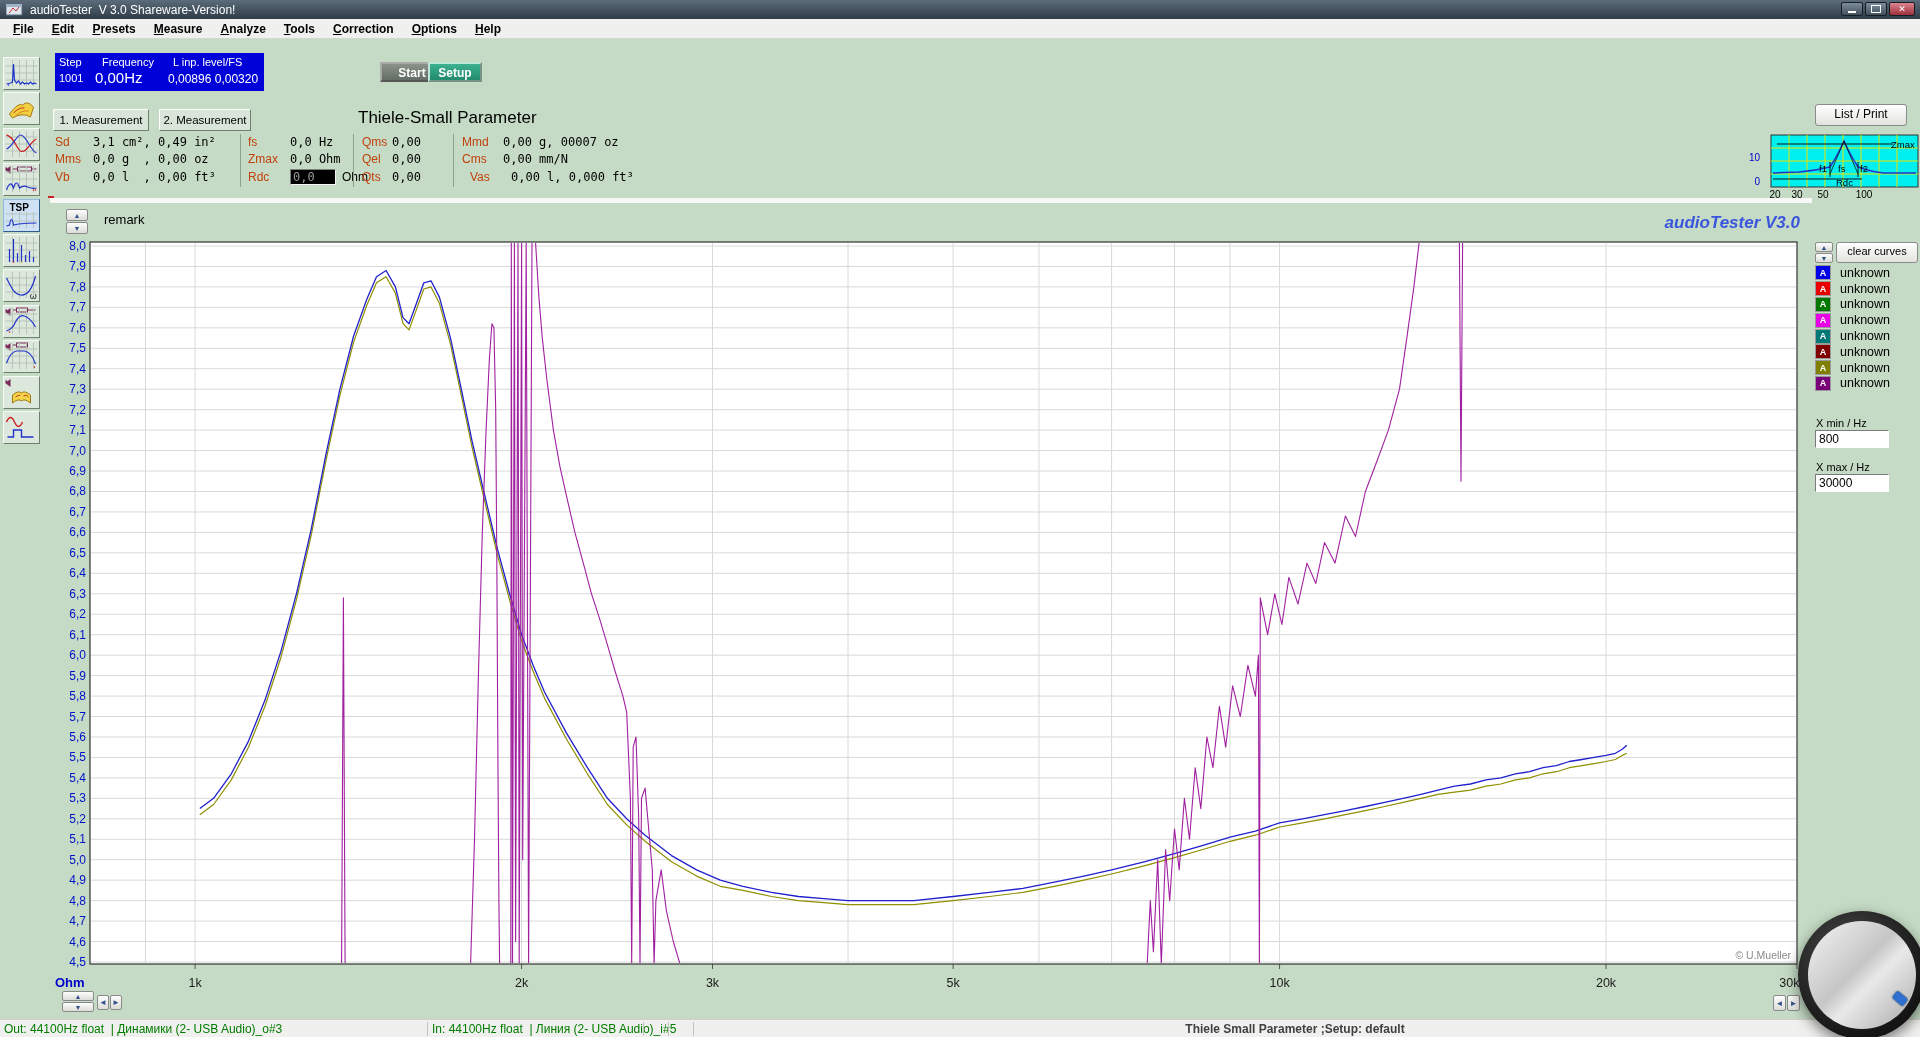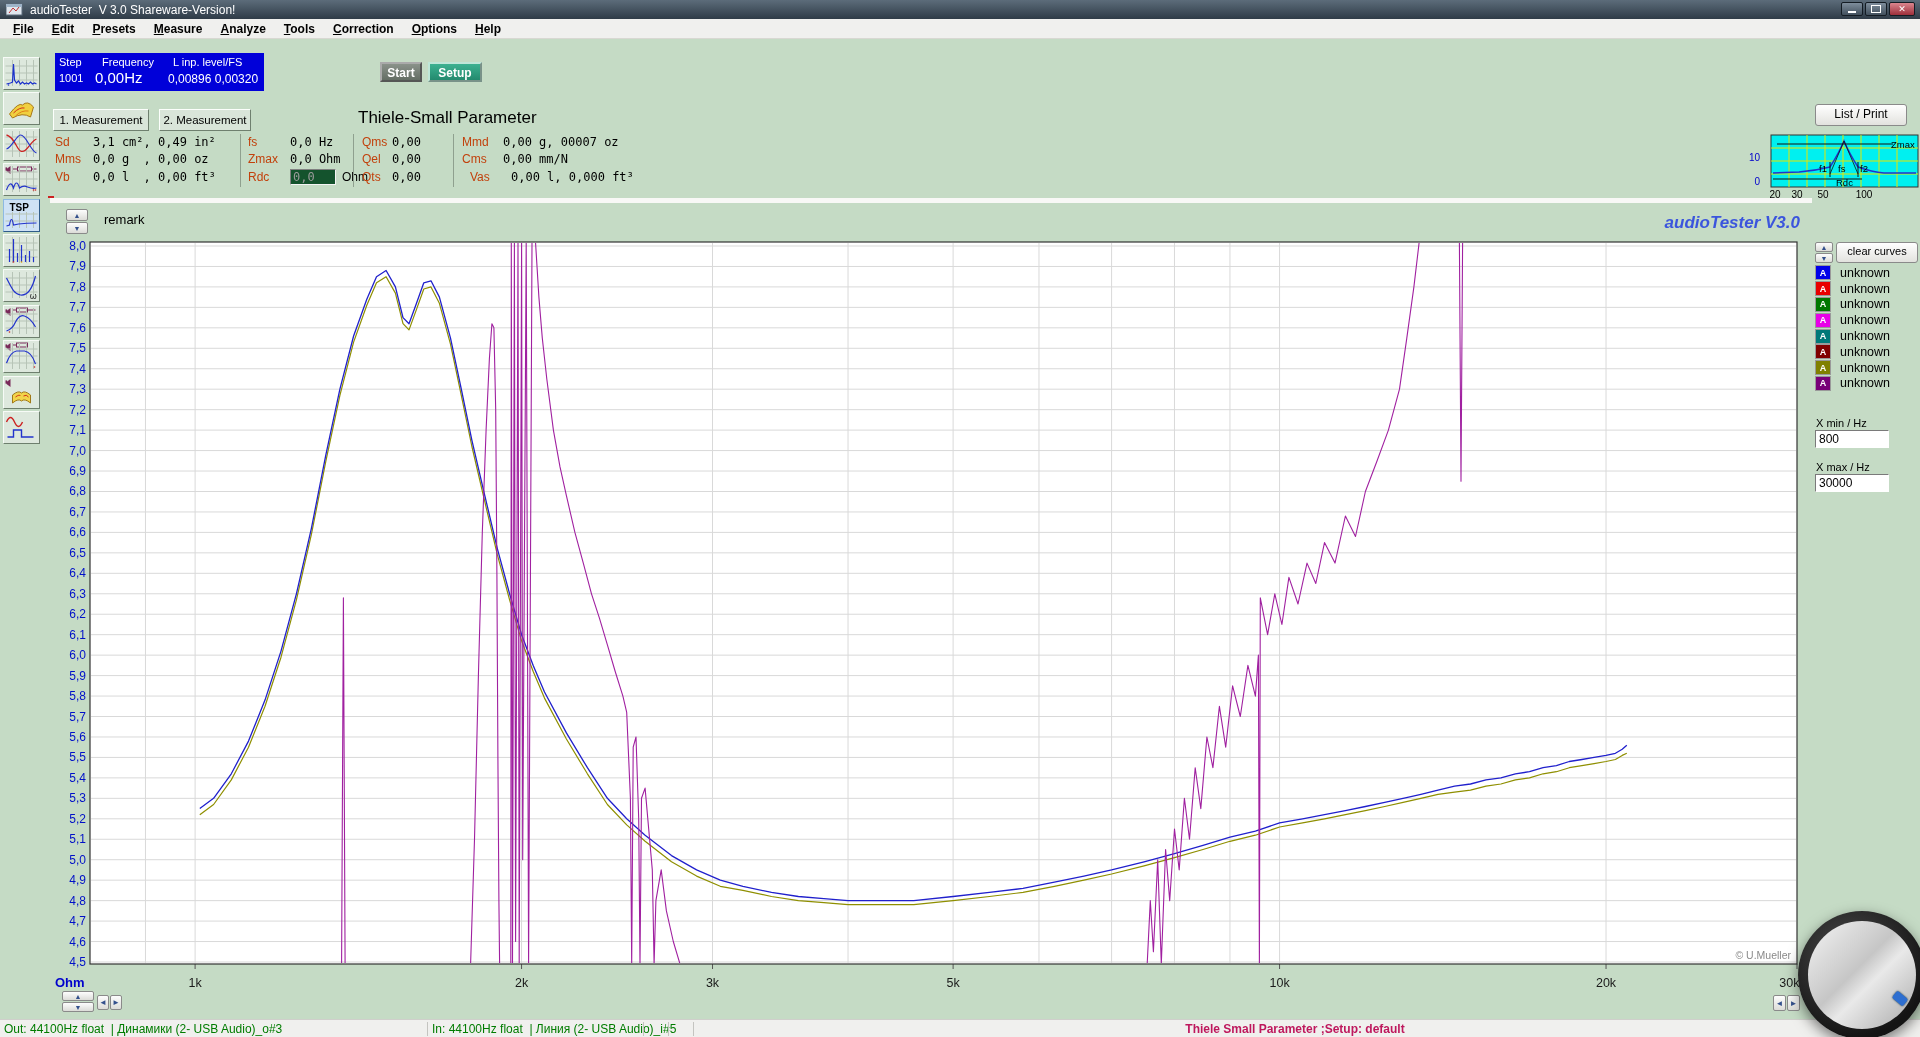--- a/index.html
+++ b/index.html
@@ -25,31 +25,31 @@
   .tb-btn{position:absolute;left:3px;width:37px;height:33px;box-sizing:border-box;z-index:4;
     background:#dde8dd;border:1px solid;border-color:#f7fbf7 #6d7f6d #6d7f6d #f7fbf7;}
   .tb-btn.selected{background:#cfe2f5;border-color:#8db9e2 #2f5c8a #2f5c8a #8db9e2;}
   .tb-btn svg{display:block;margin:0 auto;}
   
   .info-panel{position:absolute;left:55px;top:53px;width:209px;height:38px;background:#0000d9;color:#fff;z-index:4;}
   .ip-h{position:absolute;top:3px;font-size:11px;}
   .ip-v{position:absolute;top:19px;font-size:11px;}
   .btn-start,.btn-setup{position:absolute;top:62px;height:20px;z-index:4;color:#fff;font-weight:bold;font-size:12px;
     text-align:center;line-height:18px;border:2px outset #aaa;box-sizing:border-box;cursor:default;}
-  .btn-start{left:380px;width:42px;background:linear-gradient(#8a928a,#646e64);}
+  .btn-start{left:380px;width:64px;background:linear-gradient(#8a928a,#646e64);}
   .btn-setup{left:428px;width:54px;background:linear-gradient(#3cb191,#238a6e);border-color:#bfe6d8;}
   .meas-btn{position:absolute;top:109px;height:22px;z-index:4;background:#d9e5d9;font-size:11.5px;text-align:center;
     line-height:20px;border:1px solid #6f806f;border-top-color:#fcfffc;border-left-color:#fcfffc;box-sizing:border-box;}
   .tsp-heading{position:absolute;left:358px;top:108px;font-size:17px;z-index:4;}
   .pcol{position:absolute;top:133px;font-size:12px;z-index:4;}
   .prow{height:17.5px;display:flex;align-items:center;white-space:pre;}
   .plabel{color:#c2410c;display:inline-block;}
   .pval{font-family:"DejaVu Sans Mono","Liberation Mono",monospace;font-size:12px;}
   .punit{margin-left:6px;}
-  .rdc-input{width:40px;height:14px;background:#14532d;border:1px solid #808080;border-right-color:#f4f4f4;
+  .rdc-input{width:40px;height:14px;background:#000000;border:1px solid #808080;border-right-color:#f4f4f4;
     border-bottom-color:#f4f4f4;color:#9a9a9a;font-size:12px;font-family:"DejaVu Sans Mono",monospace;padding:0 2px;}
   .pdiv{position:absolute;top:134px;height:53px;width:1px;background:#8fa08f;z-index:4;}
   .btn-listprint{position:absolute;left:1815px;top:104px;width:90px;height:20px;z-index:4;font-size:12px;text-align:center;
     line-height:18px;background:linear-gradient(#ffffff,#e2e2de);border:1px solid #8a8a8a;border-radius:3px;}
   .mini-diagram{position:absolute;left:1744px;top:128px;z-index:4;}
   .white-strip{position:absolute;left:50px;top:198px;width:1762px;height:5px;background:#f8f8f6;z-index:3;}
   .red-dash{position:absolute;left:48px;top:196px;width:6px;height:2px;background:#cc2222;z-index:4;}
   
   .remark-label{position:absolute;left:104px;top:212px;font-size:13px;z-index:4;}
   .watermark{position:absolute;left:1600px;top:213px;width:200px;text-align:right;z-index:4;
@@ -71,21 +71,21 @@
     color:#fff;font-size:9px;font-weight:bold;}
   .llabel{margin-left:10px;font-size:12.5px;}
   .xml-label{position:absolute;left:1816px;font-size:11px;z-index:4;}
   .xml-input{position:absolute;left:1815px;width:74px;height:18px;z-index:4;background:#fff;font-size:12px;padding-left:3px;
     border:1px solid #7a7a7a;border-right-color:#fff;border-bottom-color:#fff;box-sizing:border-box;}
   
   .statusbar{position:absolute;left:0;top:1019px;width:100%;height:18px;z-index:10;background:#f0f0ee;
     border-top:1px solid #cfcfcb;font-size:12px;}
   .st-sep{position:absolute;top:2px;height:14px;width:1px;background:#c4c4c0;}
   .st-green{position:absolute;top:2px;color:#007c00;white-space:pre;}
-  .st-blue{position:absolute;top:2px;left:1100px;width:390px;text-align:center;color:#be185d;font-weight:bold;}
+  .st-blue{position:absolute;top:2px;left:1100px;width:390px;text-align:center;color:#404040;font-weight:bold;}
   
   .knob{position:absolute;left:1798px;top:911px;width:128px;height:128px;border-radius:50%;z-index:50;
     background:radial-gradient(circle at 40% 35%,#4c4c4c,#141414 72%);box-shadow:0 5px 14px rgba(0,0,0,.5);}
   .knob-blue{position:absolute;left:13px;top:13px;right:13px;bottom:13px;border-radius:50%;
     background:radial-gradient(circle at 38% 32%,#85b9ec,#3e77b6 78%);}
   .knob-face{position:absolute;left:10px;top:10px;right:10px;bottom:10px;border-radius:50%;
     background:linear-gradient(135deg,#f4f4f4 0%,#c6c6c6 45%,#e9e9e9 58%,#a8a8a8 100%);}
   .knob-mark{position:absolute;right:9px;bottom:26px;width:14px;height:9px;background:#2e6fd0;border-radius:2px;
     transform:rotate(40deg);box-shadow:0 0 2px #134;}
 </style>

